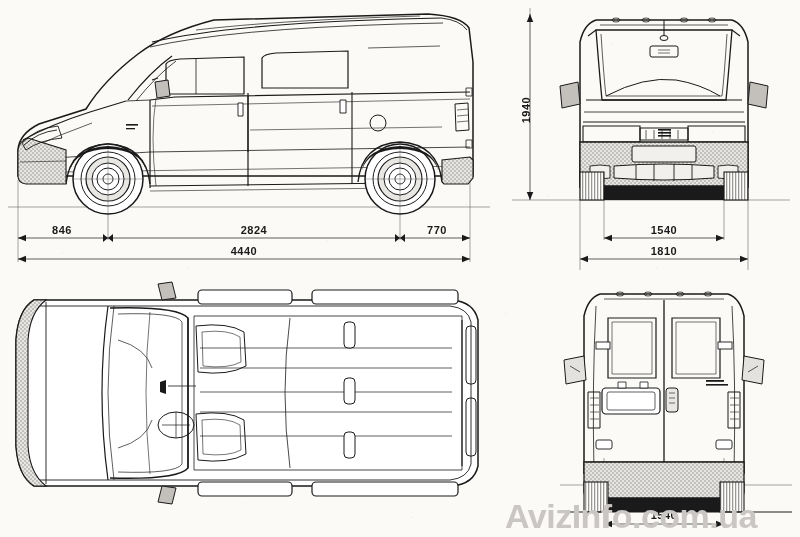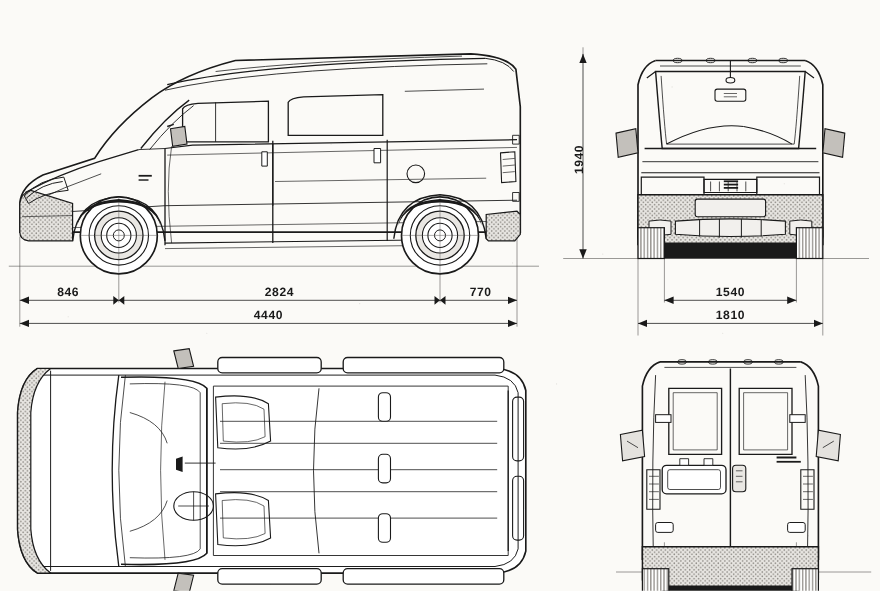--- a/index.html
+++ b/index.html
@@ -3,21 +3,21 @@
 <meta charset="utf-8">
 <style>
   html,body{margin:0;padding:0;}
   body{
     width:800px;height:537px;
     background:#fbfaf7;
     font-family:"Liberation Sans", sans-serif;
     overflow:hidden;
     position:relative;
   }
-  #stage{position:absolute;inset:0;margin-top:35px;}
+  #stage{position:absolute;inset:0;}
   svg.sheet{position:absolute;top:0;left:0;width:800px;height:537px;}
   .wm{
     position:absolute;
     left:0;top:0;width:800px;height:406px;
     pointer-events:none;
   }
   .wm span{
     position:absolute;
     left:505px;top:497px;
     font-size:34px;

